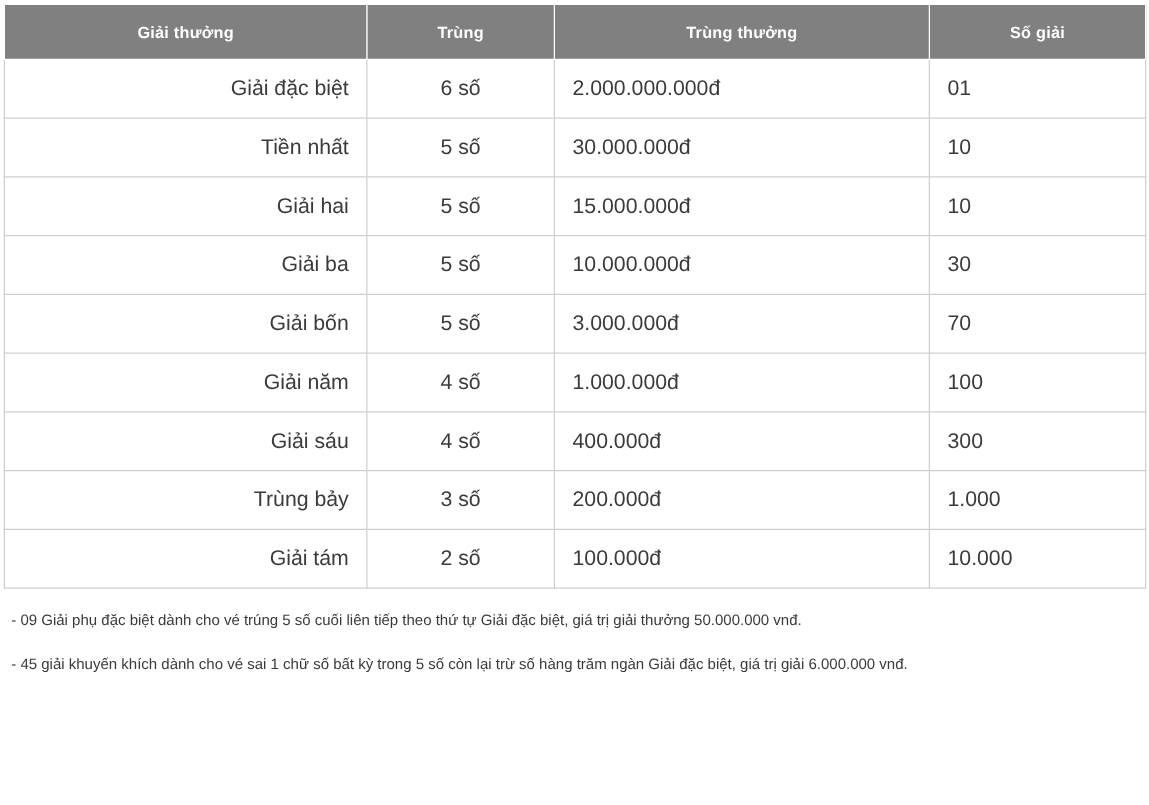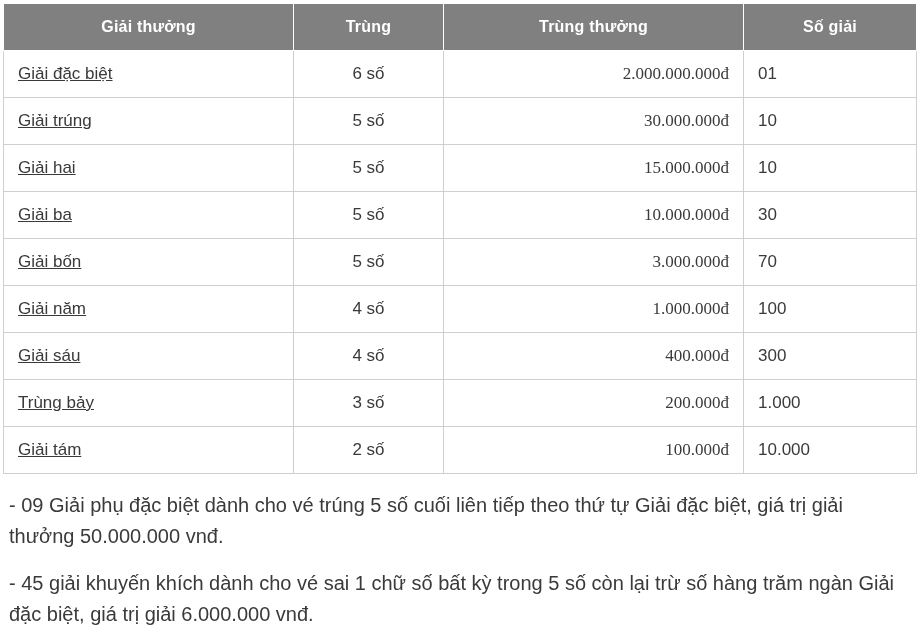--- a/index.html
+++ b/index.html
@@ -20,49 +20,49 @@
     padding: 3px 3px 0 3px;
   }
   table.prize-table {
     border-collapse: collapse;
     width: 913px;
     table-layout: fixed;
   }
   table.prize-table th {
     background: #808080;
     color: #ffffff;
-    font-size: 16px;
+    font-size: 13px;
     font-weight: bold;
     text-align: center;
     padding: 14px 8px;
     border: 1px solid #ffffff;
     letter-spacing: 0.2px;
   }
   table.prize-table td {
     font-size: 17px;
     padding: 13px 14px;
     border: 1px solid #cfcfcf;
     color: #3a3a3a;
   }
   .col-name { width: 290px; }
   .col-match { width: 150px; }
   .col-money { width: 300px; }
   .col-count { width: 173px; }
 
-  td.c-name { text-align: left; text-decoration: underline; }
+  td.c-name { text-align: right; }
   td.c-match { text-align: center; }
-  td.c-money { text-align: right; font-family: Liberation Serif, serif; }
+  td.c-money { text-align: left; }
   td.c-count { }
 
   .notes {
     padding: 16px 6px 0 6px;
   }
   .notes p {
     margin: 0 0 16px 0;
-    font-size: 20px;
+    font-size: 12px;
     line-height: 1.55;
     color: #3a3a3a;
   }
 </style>
 </head>
 <body>
 
 <div class="page">
 
   <table class="prize-table">
@@ -81,21 +81,21 @@
       </tr>
     </thead>
     <tbody>
       <tr>
         <td class="c-name">Giải đặc biệt</td>
         <td class="c-match">6 số</td>
         <td class="c-money">2.000.000.000đ</td>
         <td class="c-count">01</td>
       </tr>
       <tr>
-        <td class="c-name">Giải trúng</td>
+        <td class="c-name">Tiền nhất</td>
         <td class="c-match">5 số</td>
         <td class="c-money">30.000.000đ</td>
         <td class="c-count">10</td>
       </tr>
       <tr>
         <td class="c-name">Giải hai</td>
         <td class="c-match">5 số</td>
         <td class="c-money">15.000.000đ</td>
         <td class="c-count">10</td>
       </tr>

